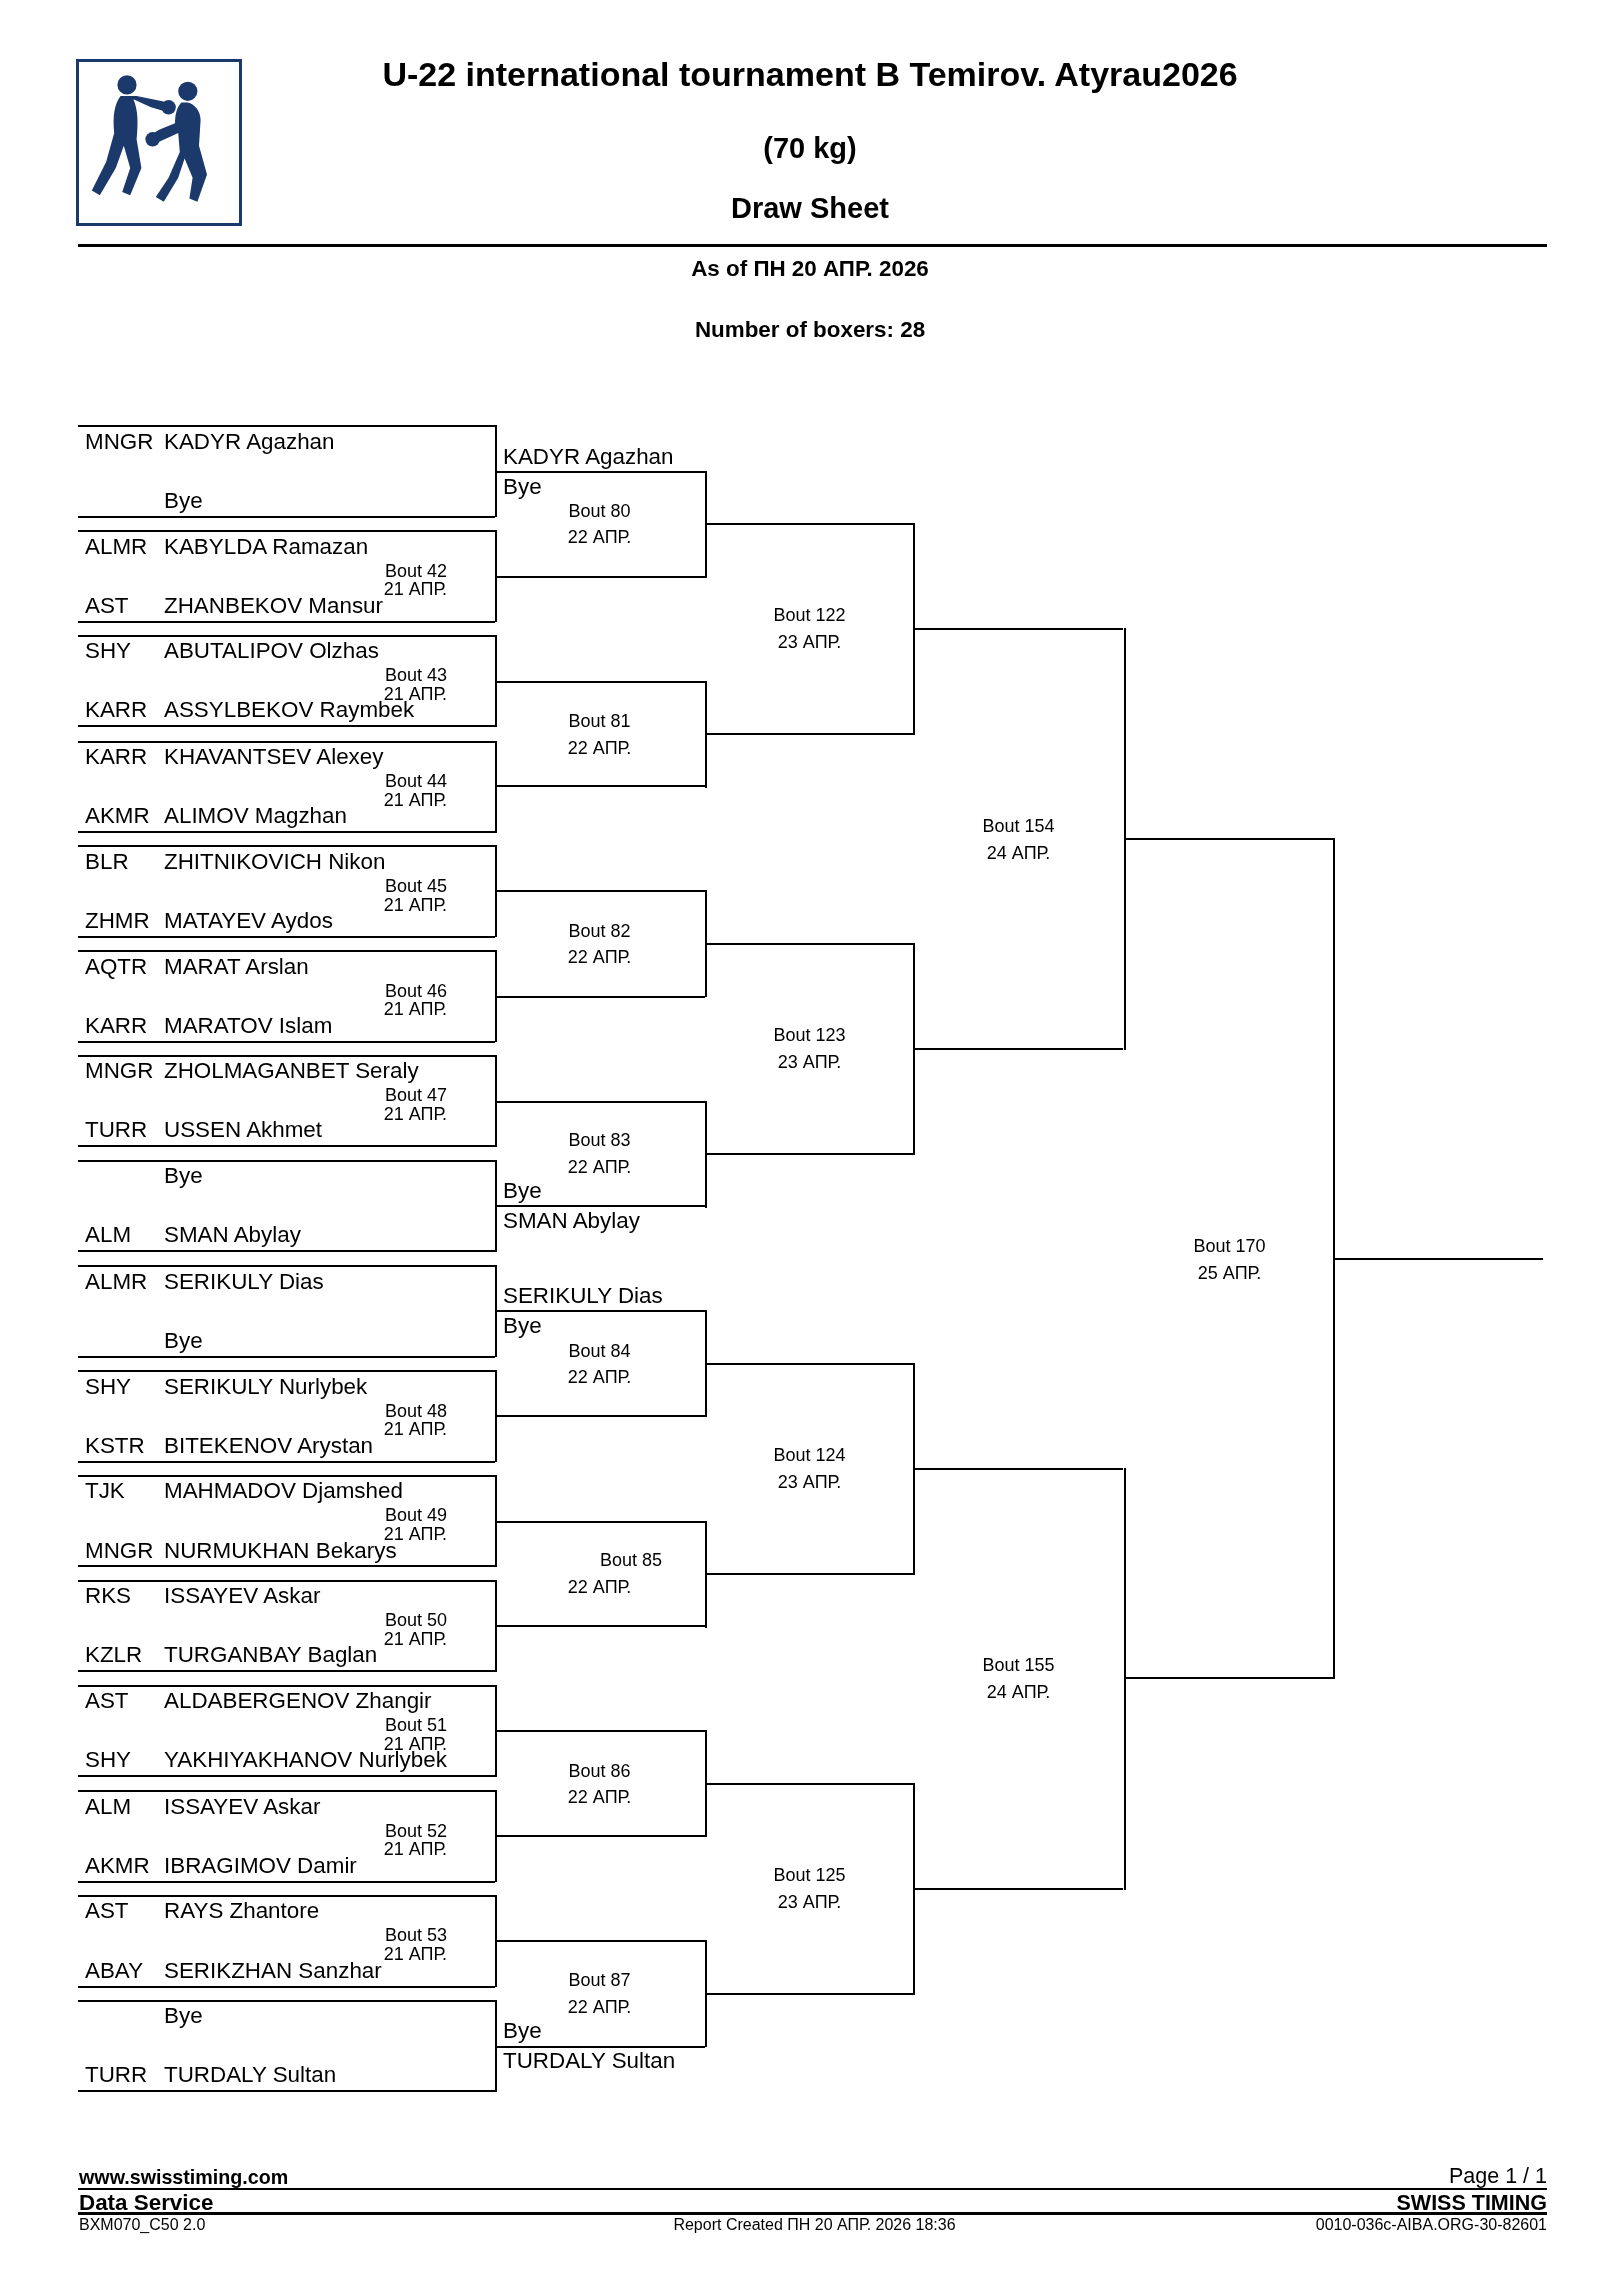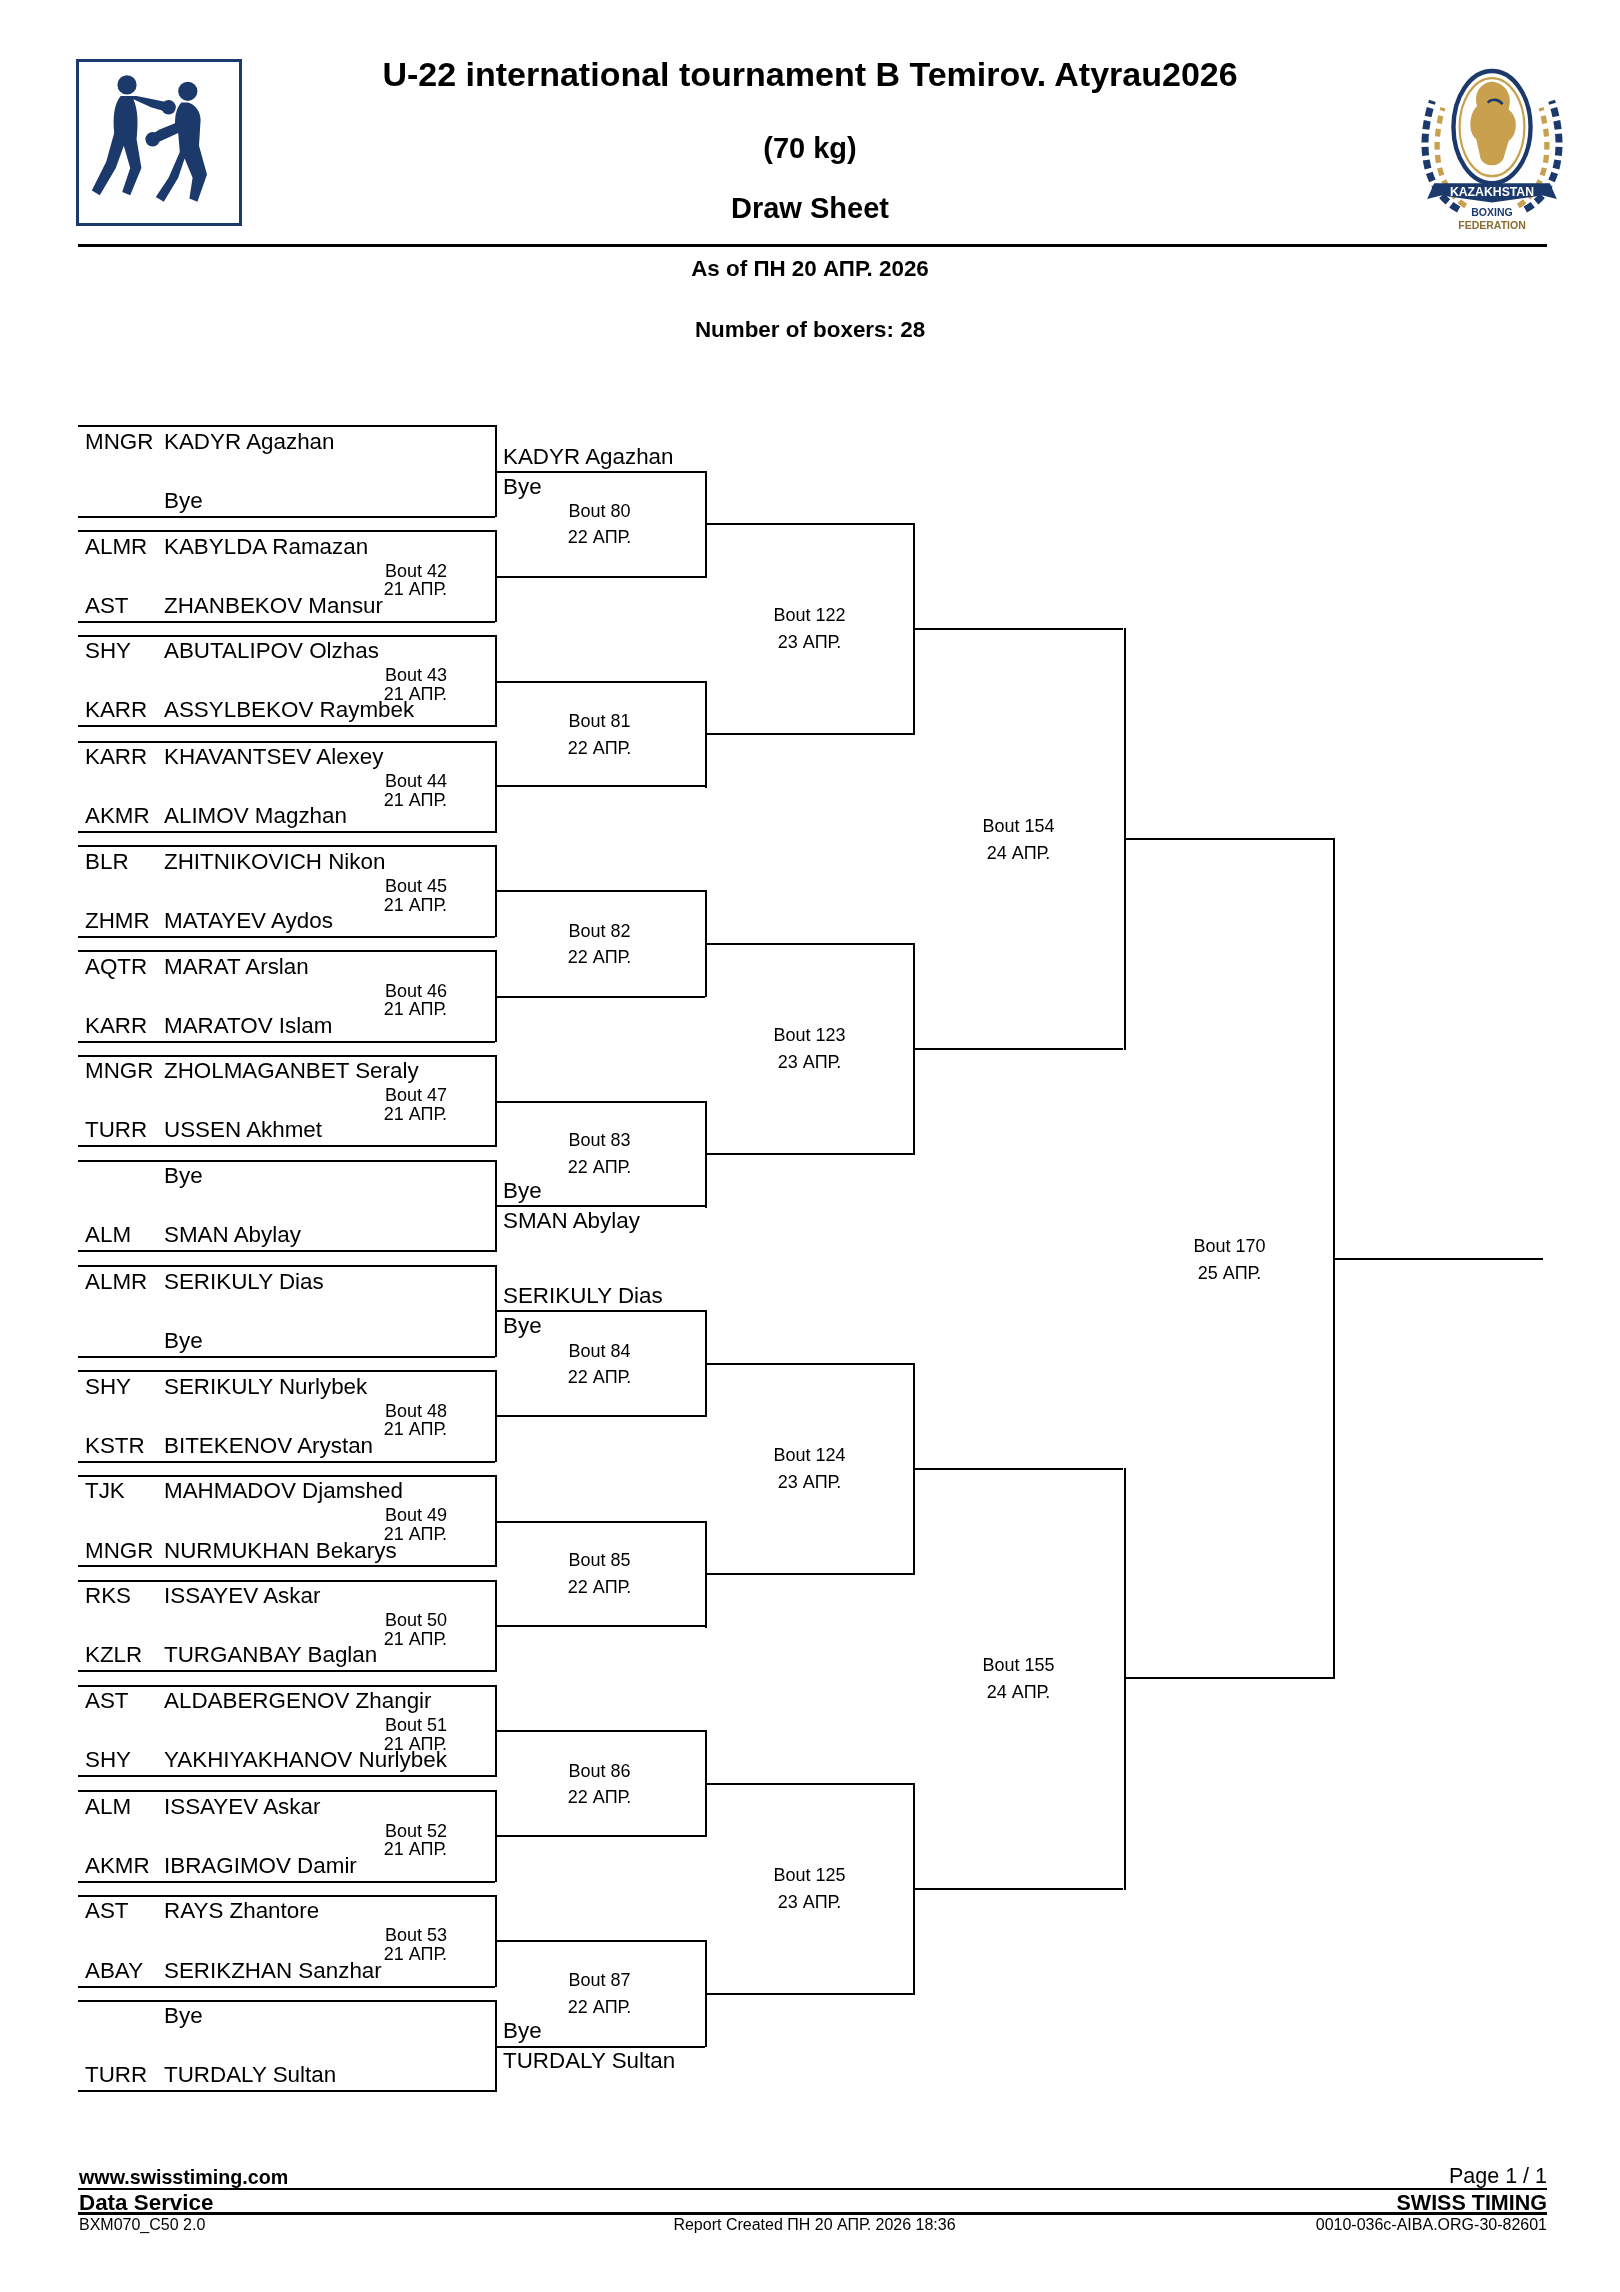--- a/index.html
+++ b/index.html
@@ -26,36 +26,20 @@
         <circle cx="30" cy="14" r="6"></circle>
         <path d="M26,21 C22,26 21,34 22,44 L17,62 L8,80 L13,83 L23,66 L28,52 L32,66 L27,81 L32,83 L39,66 L36,48 C37,38 37,30 34,23 L45,28 L55,31 L56,25 L46,23 L36,21 Z"></path>
         <circle cx="56" cy="28" r="4.5"></circle>
         <circle cx="68" cy="18" r="6"></circle>
         <path d="M64,25 C61,28 60,33 60,38 L50,42 L44,46 L47,51 L58,46 L62,44 L63,56 L56,72 L48,84 L53,87 L62,72 L66,60 L71,72 L69,85 L74,87 L80,70 L75,52 L76,36 C76,30 72,26 68,25 Z"></path>
         <circle cx="46" cy="48" r="4.5"></circle>
       </g>
     </svg>
   </div>
 
-  <div class="abs" style="left:1404px;top:50px;width:176px;height:184px">
-    <svg viewBox="0 0 200 210" width="176" height="184">
-      <path d="M62,182 C25,162 14,112 32,58" fill="none" stroke="#1b3a6b" stroke-width="8" stroke-dasharray="10,5"></path>
-      <path d="M70,178 C38,158 30,114 44,66" fill="none" stroke="#c9a04e" stroke-width="6" stroke-dasharray="9,6"></path>
-      <path d="M138,182 C175,162 186,112 168,58" fill="none" stroke="#1b3a6b" stroke-width="8" stroke-dasharray="10,5"></path>
-      <path d="M130,178 C162,158 170,114 156,66" fill="none" stroke="#c9a04e" stroke-width="6" stroke-dasharray="9,6"></path>
-      <ellipse cx="100" cy="88" rx="44" ry="64" fill="#ffffff" stroke="#1b3a6b" stroke-width="5"></ellipse>
-      <ellipse cx="100" cy="88" rx="37" ry="56" fill="none" stroke="#c9a04e" stroke-width="2.5"></ellipse>
-      <path d="M100,36 C116,38 124,52 119,68 C130,76 130,96 119,104 L113,124 C108,134 92,134 87,124 L82,102 C72,94 74,72 83,64 C79,50 86,38 100,36 Z" fill="#c9a04e"></path>
-      <path d="M95,60 C100,55 108,56 112,62" stroke="#1b3a6b" stroke-width="3" fill="none"></path>
-      <path d="M34,152 L166,152 L174,170 L158,166 L100,174 L42,166 L26,170 Z" fill="#1b3a6b"></path>
-      <text x="100" y="167" text-anchor="middle" font-size="14" font-weight="bold" fill="#ffffff">KAZAKHSTAN</text>
-      <text x="100" y="190" text-anchor="middle" font-size="12" font-weight="bold" fill="#1b3a6b">BOXING</text>
-      <text x="100" y="204" text-anchor="middle" font-size="12" font-weight="bold" fill="#8a6d2f">FEDERATION</text>
-    </svg>
-  </div>
 
   <div class="t b full" style="top:57px;font-size:34px">U-22 international tournament В Temirov. Atyrau2026</div>
   <div class="t b full" style="top:134px;font-size:29px">(70 kg)</div>
   <div class="t b full" style="top:194px;font-size:29px">Draw Sheet</div>
   <div class="bl" style="left:78px;top:244px;width:1469px;height:2.7px"></div>
   <div class="t b full" style="top:258px;font-size:22.4px">As of ПН 20 АПР. 2026</div>
   <div class="t b full" style="top:319px;font-size:22.4px">Number of boxers: 28</div>
 
 
   <div id="bracket" class="abs" style="left:0;top:0;width:1620px;height:2293px">
@@ -229,21 +213,21 @@
       <div class="bl" style="left: 705px; top: 943px; width: 209px; height: 1.8px;"></div>
       <div class="bl" style="left: 705px; top: 1101px; width: 1.8px; height: 107px;"></div>
       <div class="t small ctr" style="left: 537px; top: 1131px; width: 125px;">Bout 83</div>
       <div class="t small ctr" style="left: 537px; top: 1158px; width: 125px;">22 АПР.</div>
       <div class="bl" style="left: 705px; top: 1153px; width: 209px; height: 1.8px;"></div>
       <div class="bl" style="left: 705px; top: 1310px; width: 1.8px; height: 107px;"></div>
       <div class="t small ctr" style="left: 537px; top: 1342px; width: 125px;">Bout 84</div>
       <div class="t small ctr" style="left: 537px; top: 1368px; width: 125px;">22 АПР.</div>
       <div class="bl" style="left: 705px; top: 1363px; width: 209px; height: 1.8px;"></div>
       <div class="bl" style="left: 705px; top: 1521px; width: 1.8px; height: 107px;"></div>
-      <div class="t small ctr" style="left: 537px; top: 1551px; width: 125px;">Bout 85</div>
+      <div class="t small ctr" style="left: 537px; top: 1551px; width: 125px; text-align: right;">Bout 85</div>
       <div class="t small ctr" style="left: 537px; top: 1578px; width: 125px;">22 АПР.</div>
       <div class="bl" style="left: 705px; top: 1573px; width: 209px; height: 1.8px;"></div>
       <div class="bl" style="left: 705px; top: 1730px; width: 1.8px; height: 107px;"></div>
       <div class="t small ctr" style="left: 537px; top: 1762px; width: 125px;">Bout 86</div>
       <div class="t small ctr" style="left: 537px; top: 1788px; width: 125px;">22 АПР.</div>
       <div class="bl" style="left: 705px; top: 1783px; width: 209px; height: 1.8px;"></div>
       <div class="bl" style="left: 705px; top: 1940px; width: 1.8px; height: 107px;"></div>
       <div class="t small ctr" style="left: 537px; top: 1971px; width: 125px;">Bout 87</div>
       <div class="t small ctr" style="left: 537px; top: 1998px; width: 125px;">22 АПР.</div>
       <div class="bl" style="left: 705px; top: 1993px; width: 209px; height: 1.8px;"></div>

